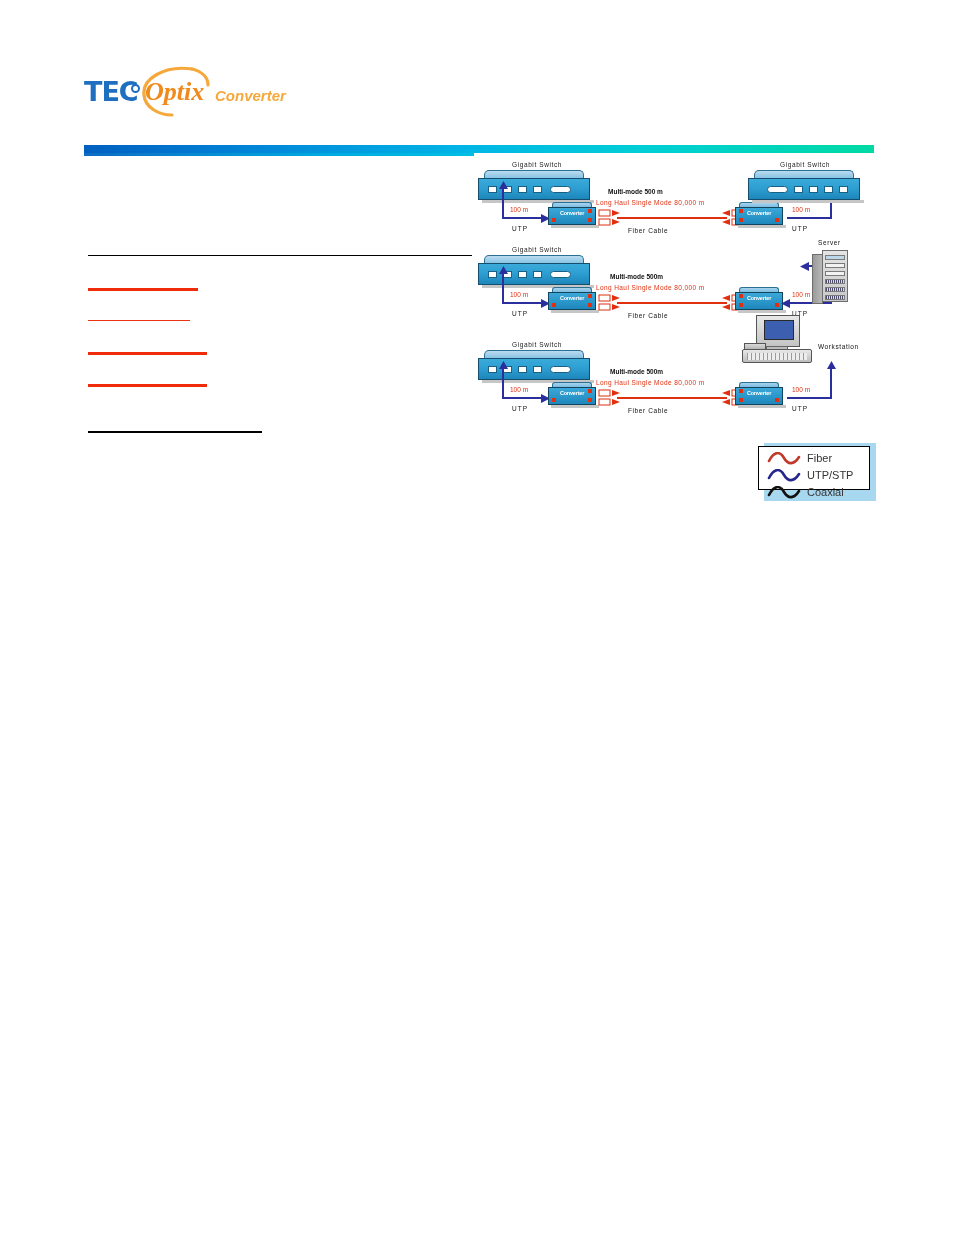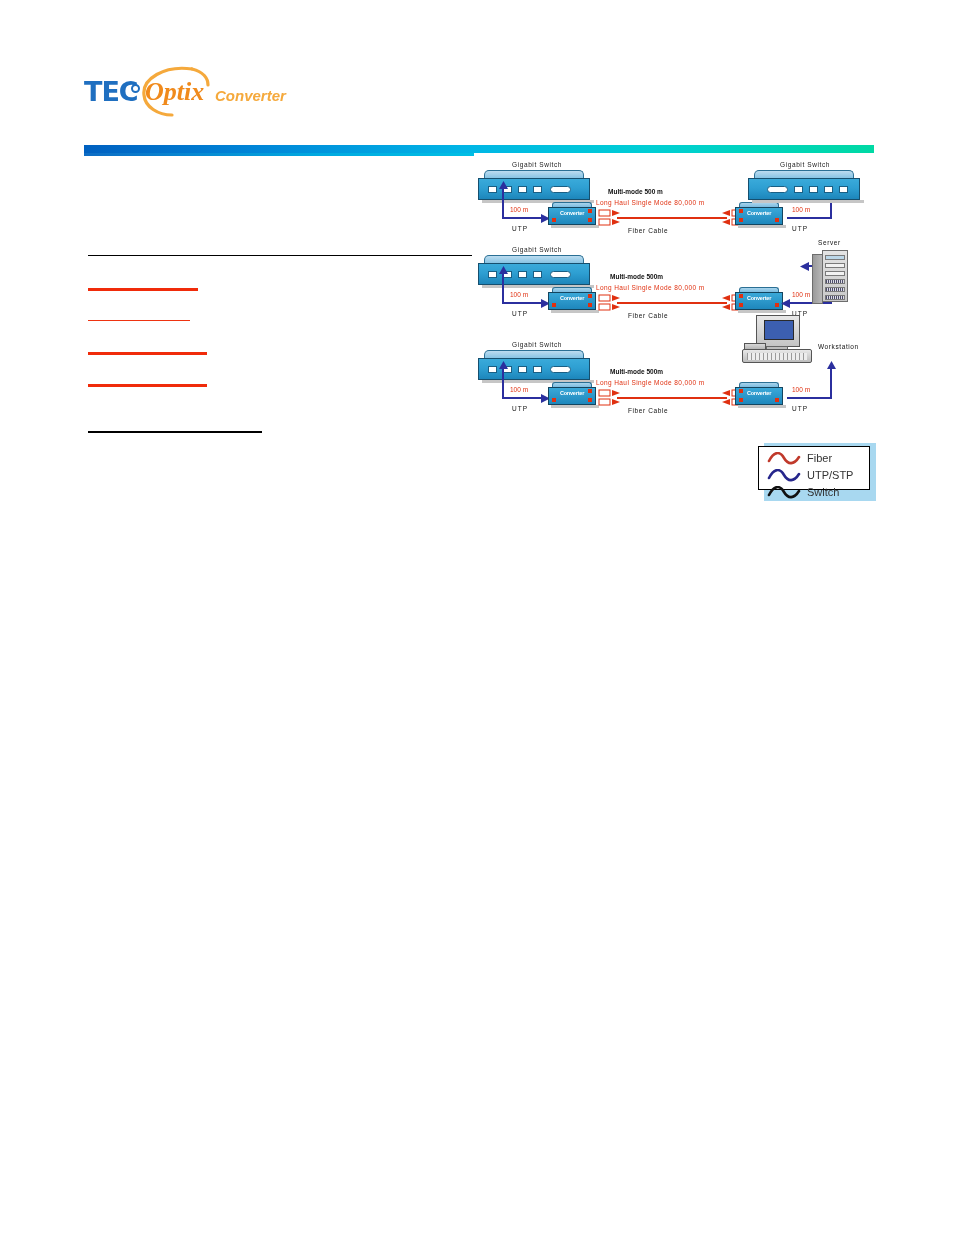--- a/index.html
+++ b/index.html
@@ -605,16 +605,16 @@
     <div class="lg-row" style="top:21px;">
       <svg class="lg-wave" width="34" height="14" viewBox="0 0 34 14">
         <path d="M2 9 C7 -1 13 -1 17 6 C21 13 27 13 32 5" fill="none" stroke="#26268c" stroke-width="2.6" stroke-linecap="round"></path>
       </svg>
       <span class="lg-text">UTP/STP</span>
     </div>
     <div class="lg-row" style="top:38px;">
       <svg class="lg-wave" width="34" height="14" viewBox="0 0 34 14">
         <path d="M2 9 C7 -1 13 -1 17 6 C21 13 27 13 32 5" fill="none" stroke="#111111" stroke-width="2.6" stroke-linecap="round"></path>
       </svg>
-      <span class="lg-text">Switch</span>
+      <span class="lg-text">Coaxial</span>
     </div>
   </div>
 </div>
 
 </body></html>

